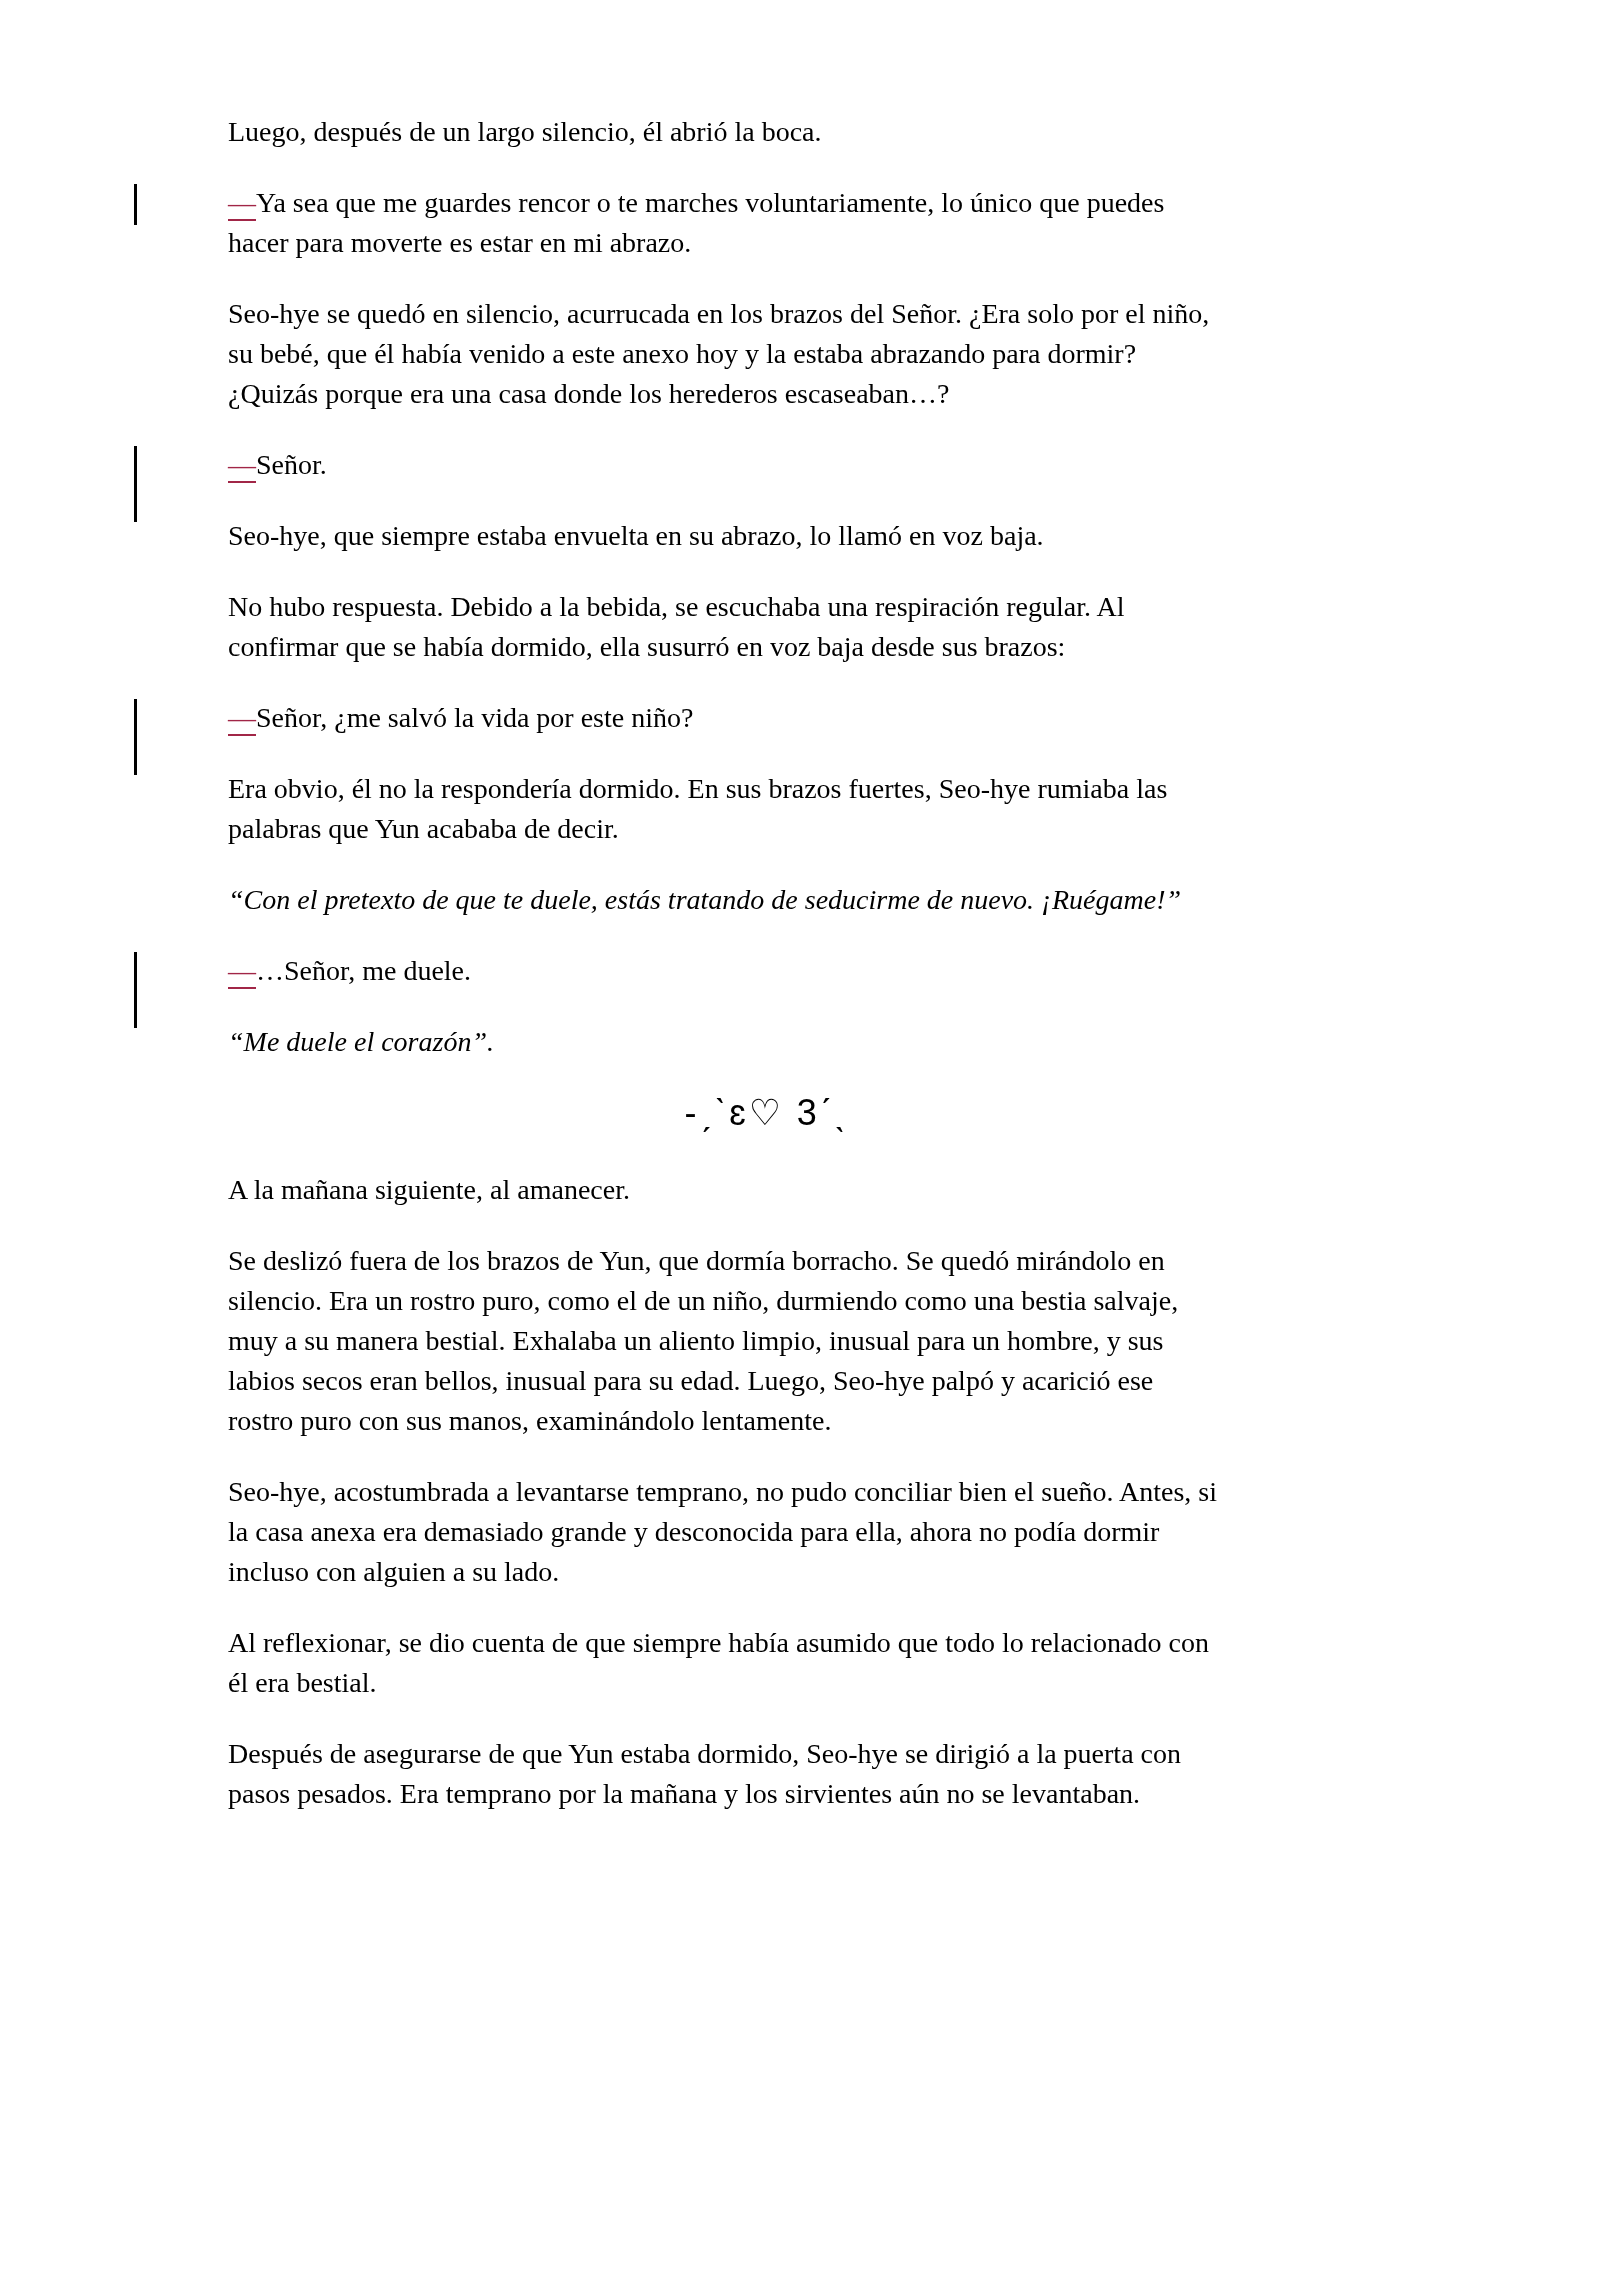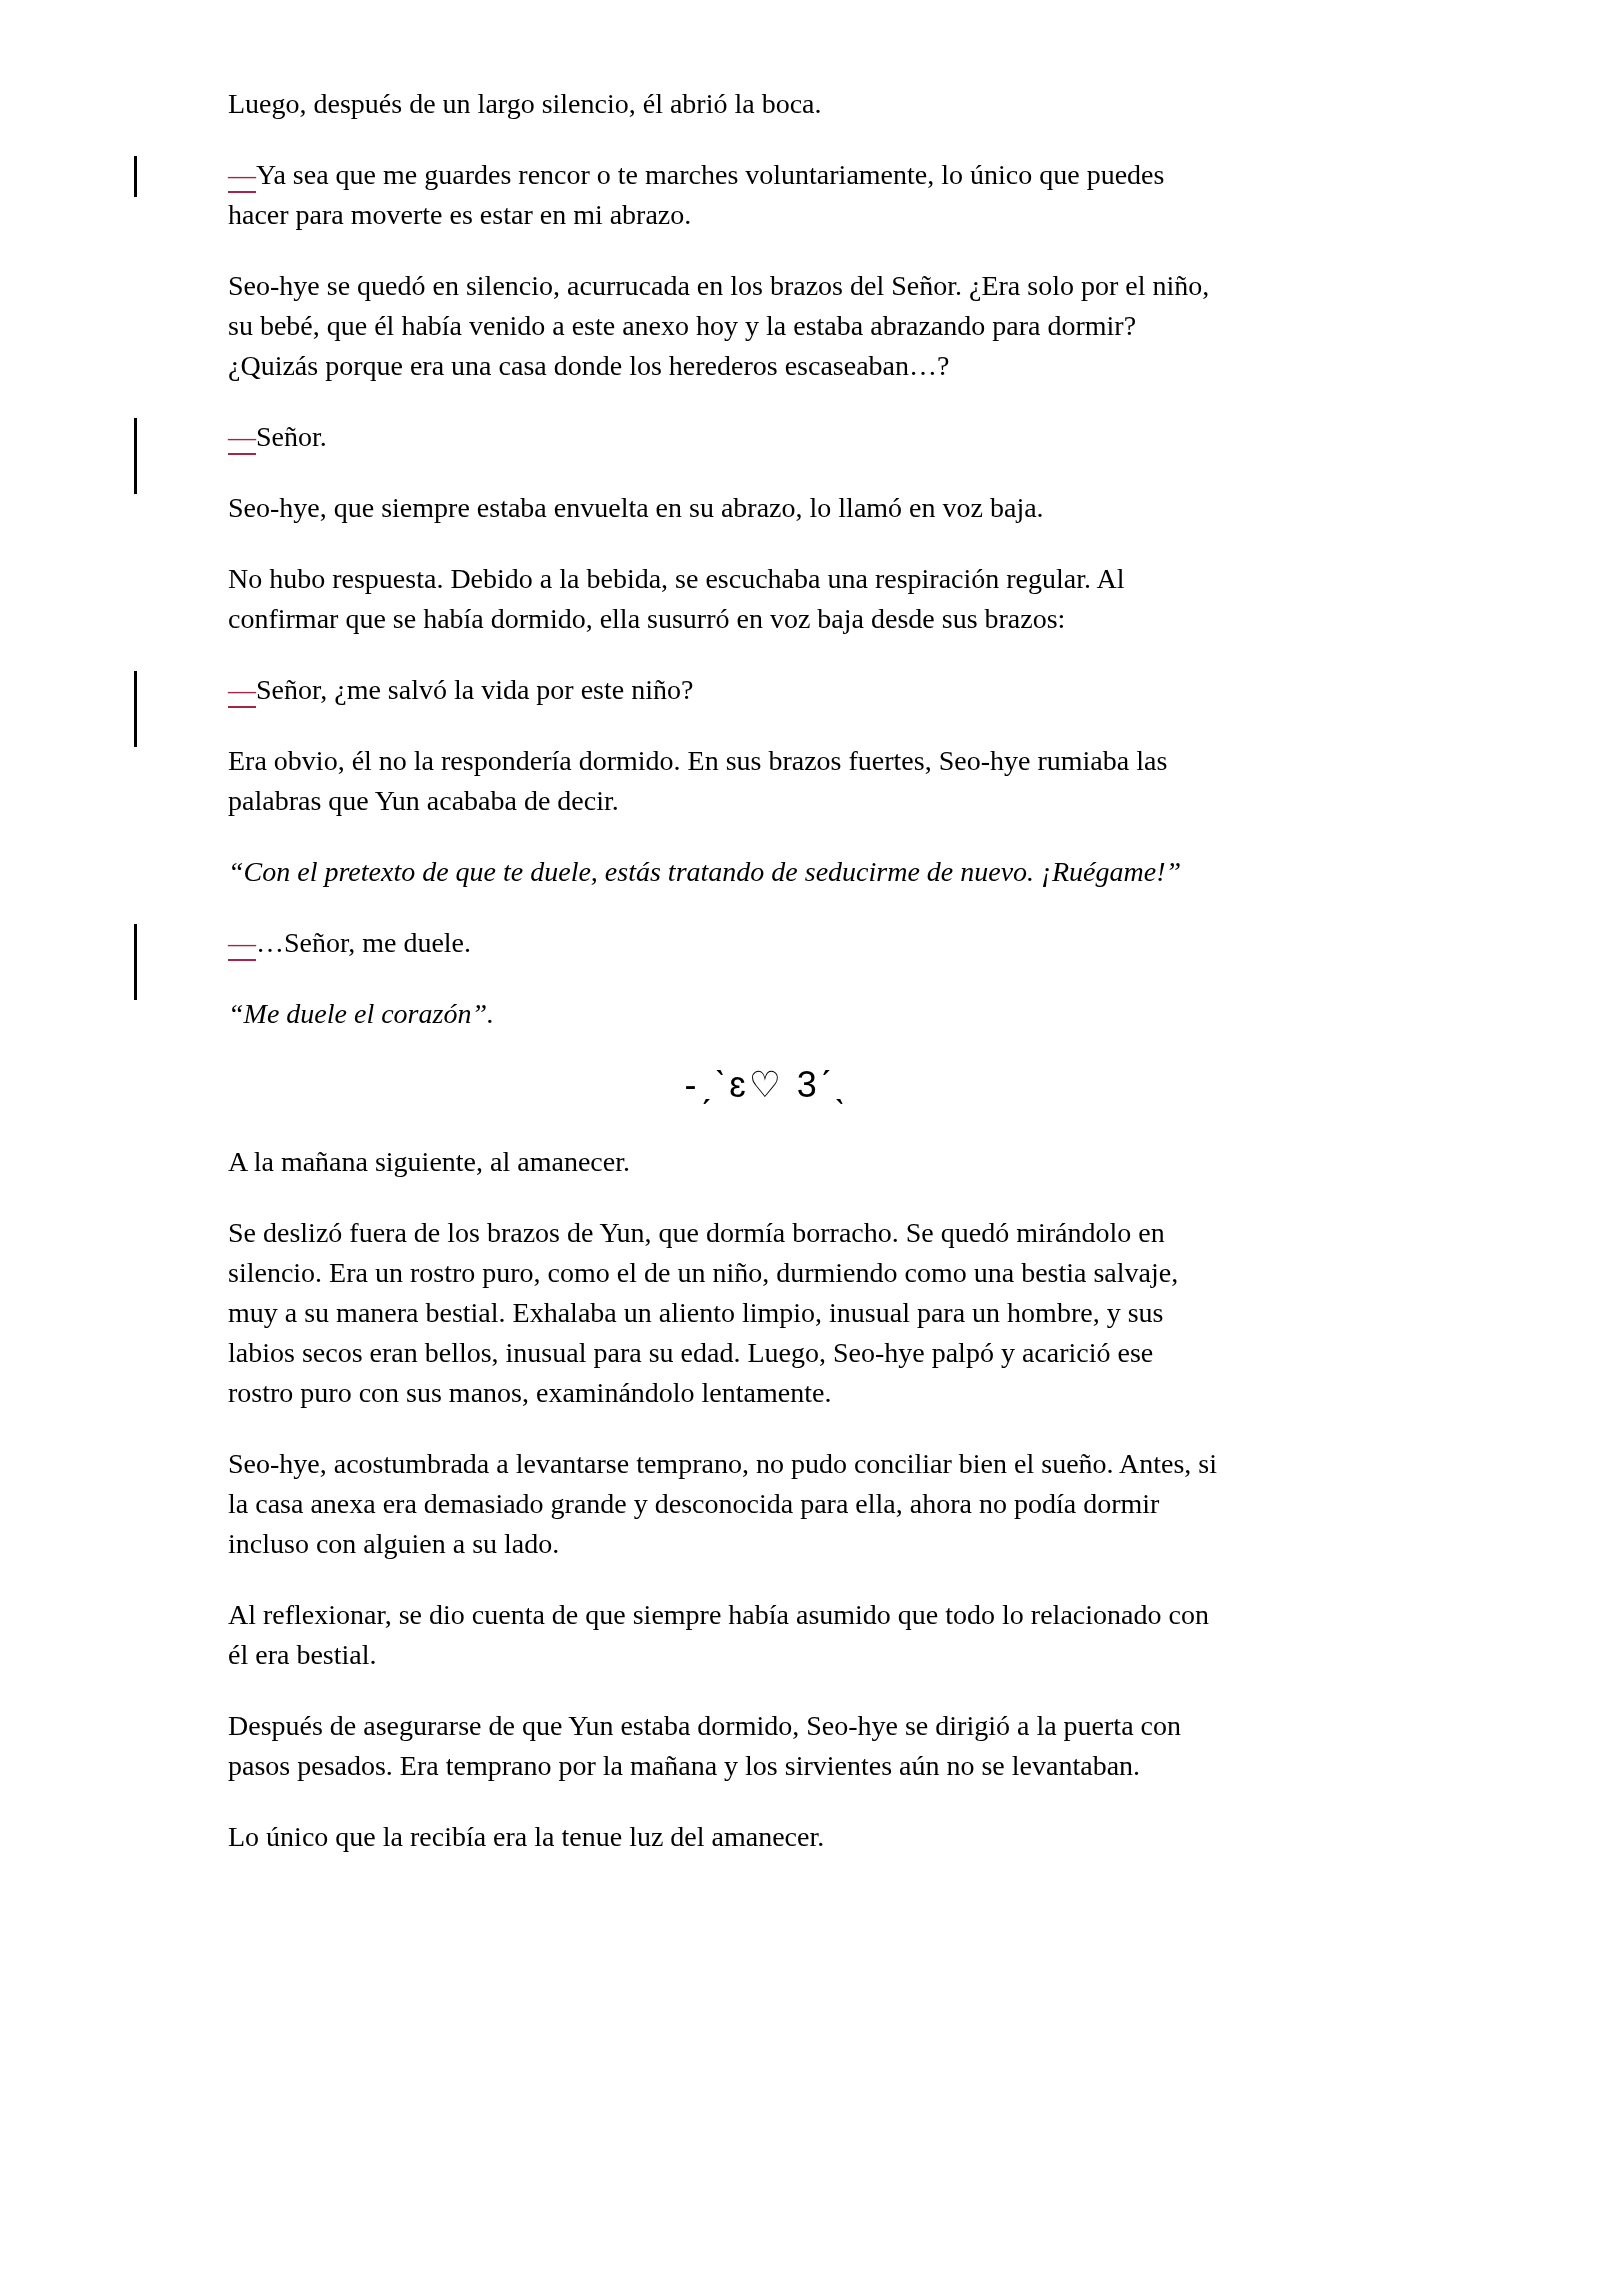--- a/index.html
+++ b/index.html
@@ -12,21 +12,21 @@
     width: 1621px;
     height: 2292px;
     background: #ffffff;
     overflow: hidden;
   }
   .content {
     position: absolute;
     left: 228px;
     top: 0;
     width: 1078px;
-    padding-top: 84px;
+    padding-top: 112px;
     font-family: "Liberation Serif", "DejaVu Serif", serif;
     font-size: 28px;
     line-height: 40px;
     color: #000000;
   }
   .para {
     position: relative;
     margin: 0 0 31px 0;
   }
   .para .t {
@@ -106,17 +106,16 @@
     <p class="para"><span class="t">Seo-hye, acostumbrada a levantarse temprano, no pudo conciliar bien el sueño. Antes, si
 la casa anexa era demasiado grande y desconocida para ella, ahora no podía dormir
 incluso con alguien a su lado.</span></p>
 
     <p class="para"><span class="t">Al reflexionar, se dio cuenta de que siempre había asumido que todo lo relacionado con
 él era bestial.</span></p>
 
     <p class="para"><span class="t">Después de asegurarse de que Yun estaba dormido, Seo-hye se dirigió a la puerta con
 pasos pesados. Era temprano por la mañana y los sirvientes aún no se levantaban.</span></p>
 
-    <p class="para"><span class="t">Lo único que la recibía era la tenue luz del amanecer.</span></p>
 
   </div>
 </div>
 
 
 </body></html>

